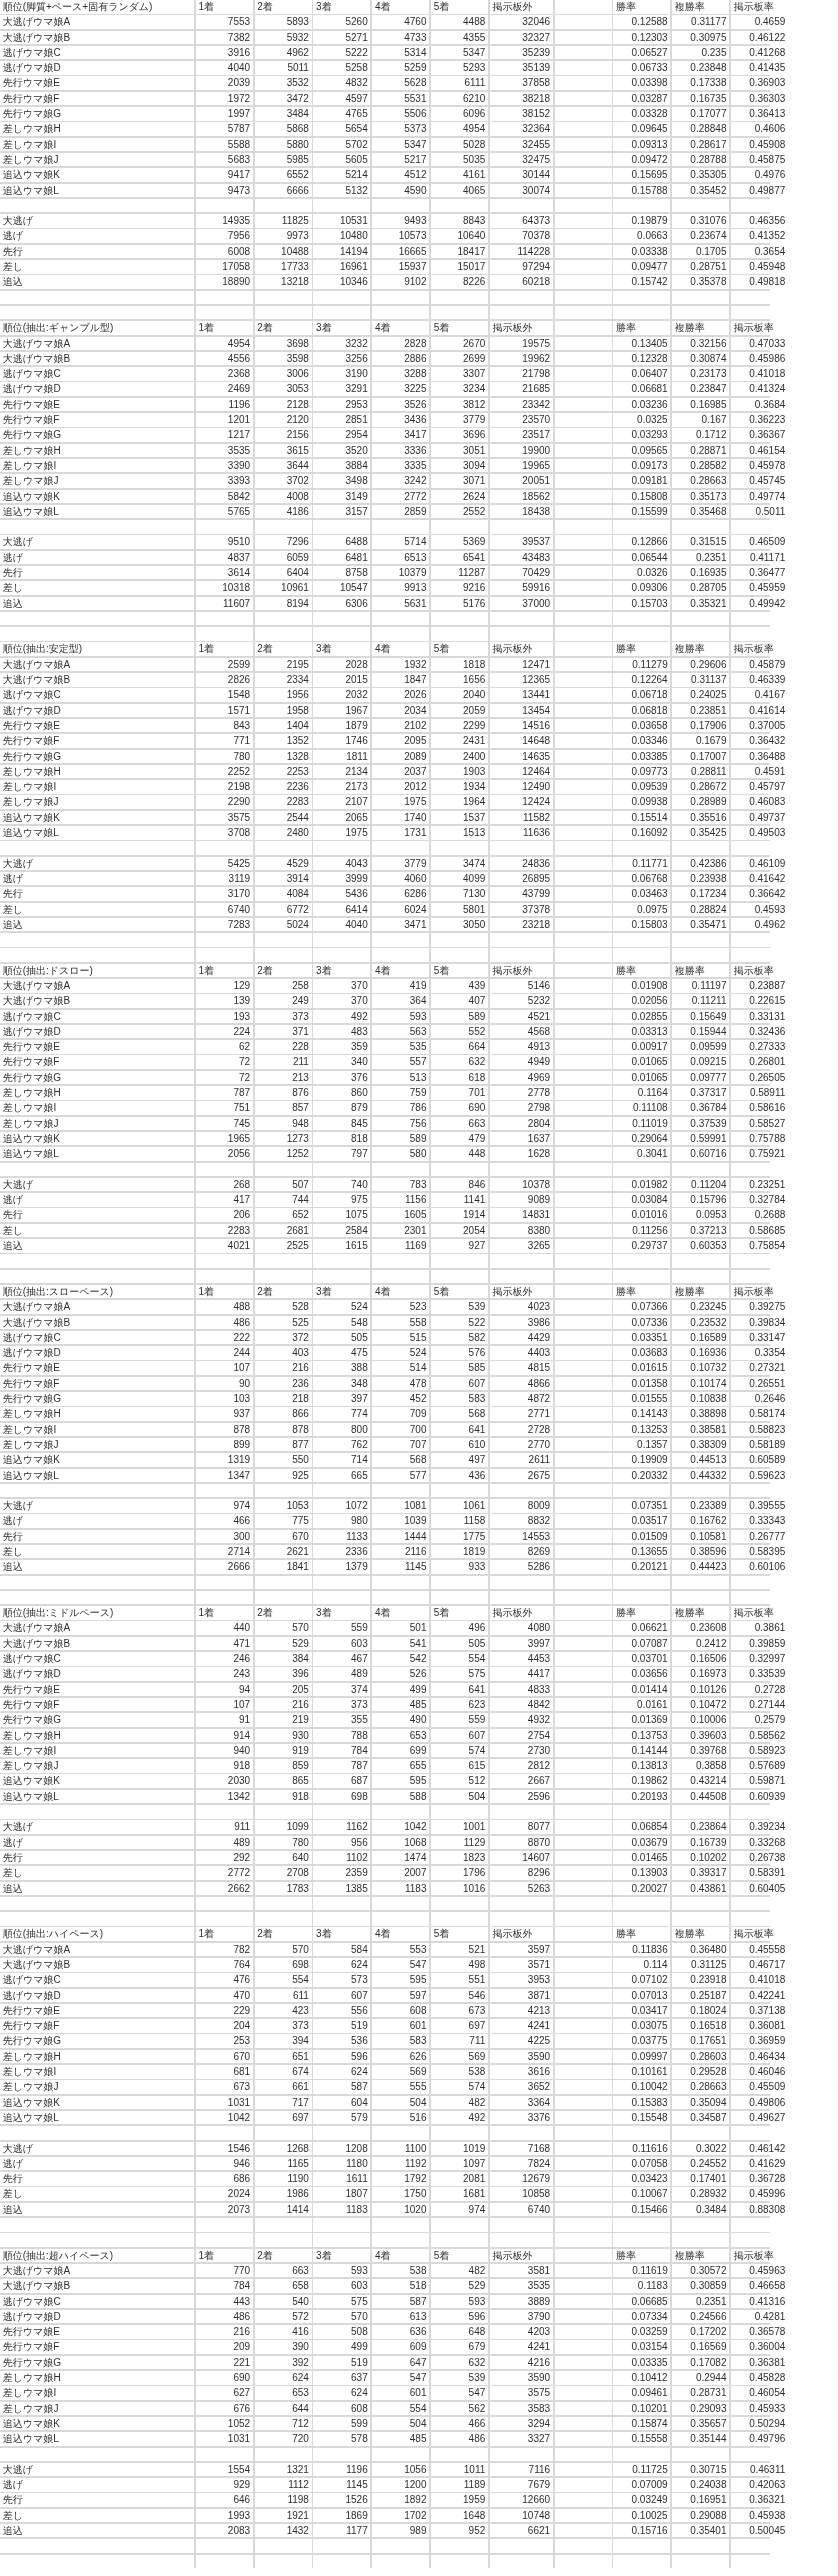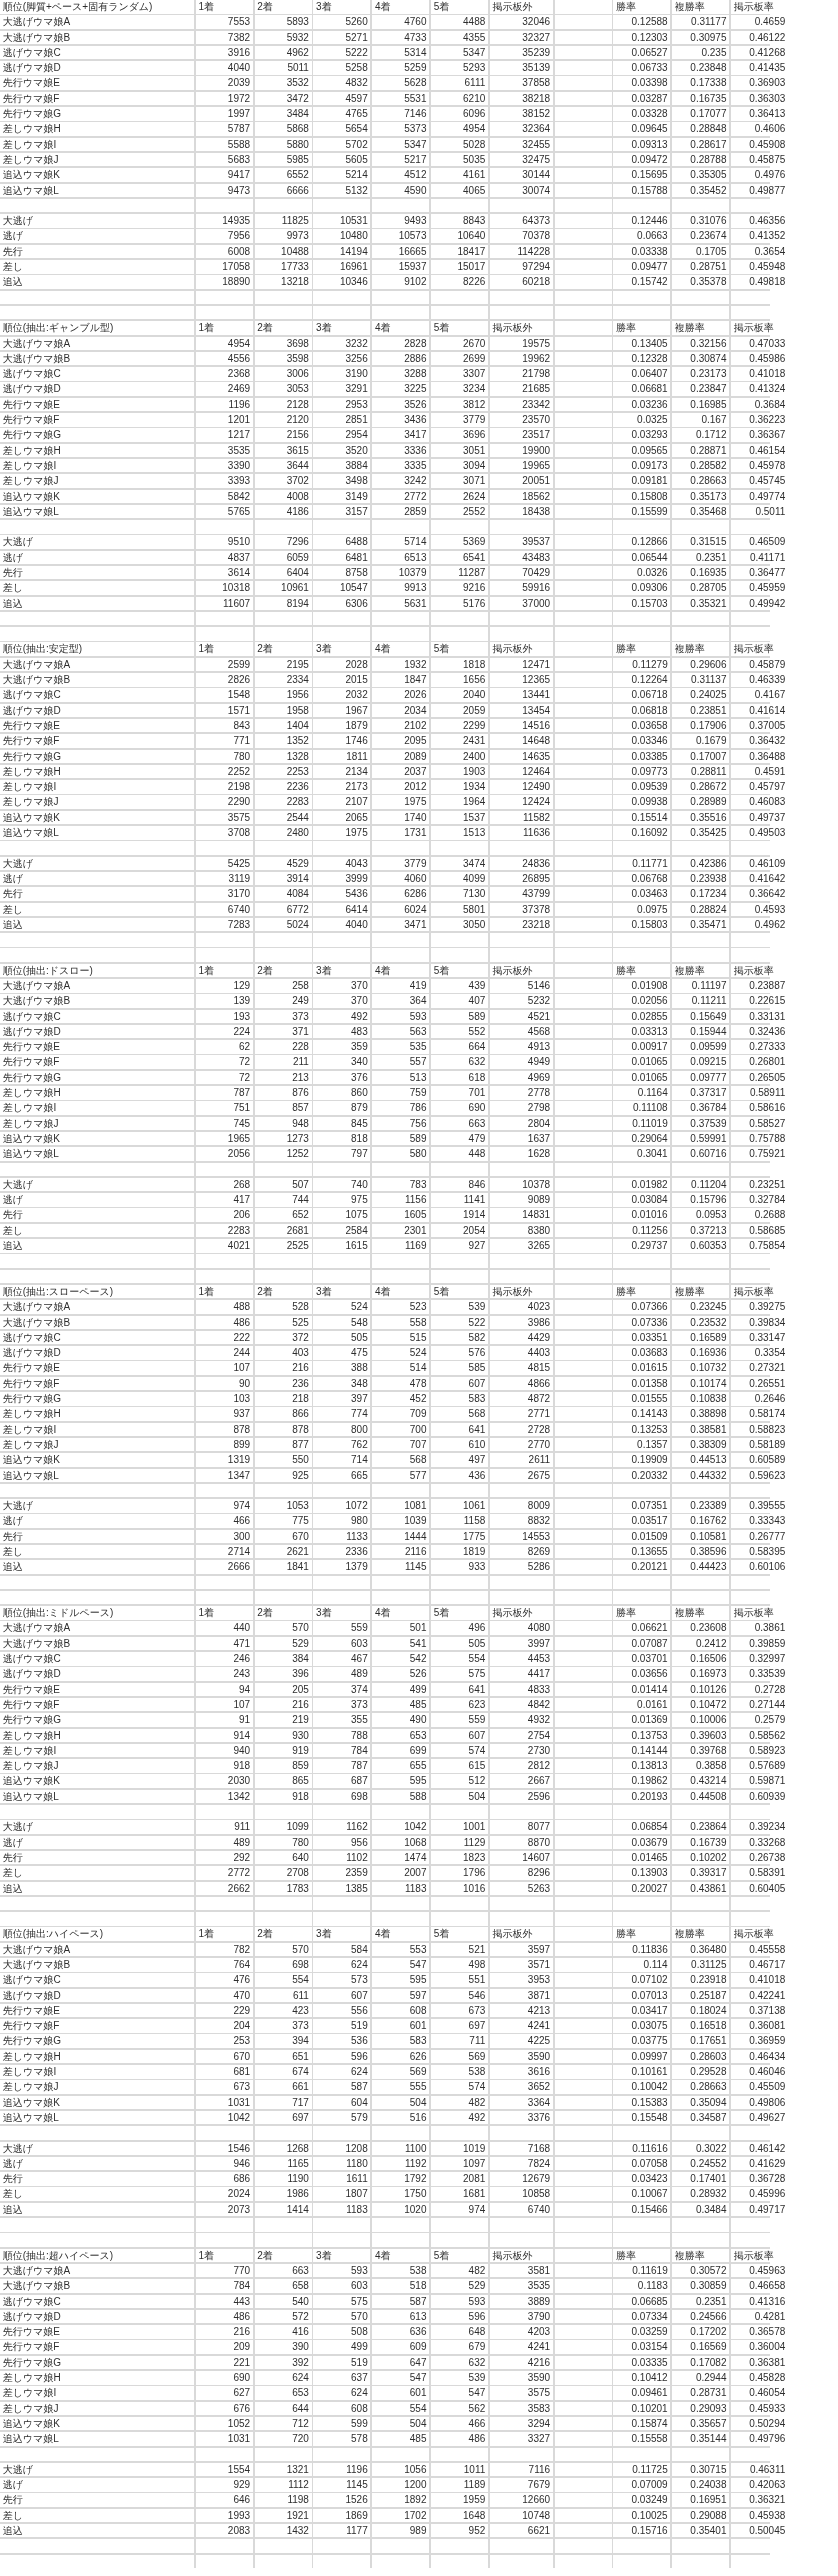--- a/index.html
+++ b/index.html
@@ -112,21 +112,21 @@
     <div class="cell num">38218</div>
     <div class="cell"></div>
     <div class="cell num">0.03287</div>
     <div class="cell num">0.16735</div>
     <div class="cell num">0.36303</div>
     <div class="cell"></div>
     <div class="cell lbl">先行ウマ娘G</div>
     <div class="cell num">1997</div>
     <div class="cell num">3484</div>
     <div class="cell num">4765</div>
-    <div class="cell num">7146</div>
+    <div class="cell num">5506</div>
     <div class="cell num">6096</div>
     <div class="cell num">38152</div>
     <div class="cell"></div>
     <div class="cell num">0.03328</div>
     <div class="cell num">0.17077</div>
     <div class="cell num">0.36413</div>
     <div class="cell"></div>
     <div class="cell lbl">差しウマ娘H</div>
     <div class="cell num">5787</div>
     <div class="cell num">5868</div>
@@ -200,21 +200,21 @@
     <div class="cell"></div>
     <div class="cell"></div>
     <div class="cell lbl">大逃げ</div>
     <div class="cell num">14935</div>
     <div class="cell num">11825</div>
     <div class="cell num">10531</div>
     <div class="cell num">9493</div>
     <div class="cell num">8843</div>
     <div class="cell num">64373</div>
     <div class="cell"></div>
-    <div class="cell num">0.12446</div>
+    <div class="cell num">0.19879</div>
     <div class="cell num">0.31076</div>
     <div class="cell num">0.46356</div>
     <div class="cell"></div>
     <div class="cell lbl">逃げ</div>
     <div class="cell num">7956</div>
     <div class="cell num">9973</div>
     <div class="cell num">10480</div>
     <div class="cell num">10573</div>
     <div class="cell num">10640</div>
     <div class="cell num">70378</div>
@@ -1762,21 +1762,21 @@
     <div class="cell lbl">追込</div>
     <div class="cell num">2073</div>
     <div class="cell num">1414</div>
     <div class="cell num">1183</div>
     <div class="cell num">1020</div>
     <div class="cell num">974</div>
     <div class="cell num">6740</div>
     <div class="cell"></div>
     <div class="cell num">0.15466</div>
     <div class="cell num">0.3484</div>
-    <div class="cell num">0.49717</div>
+    <div class="cell num">0.88308</div>
     <div class="cell"></div>
     <div class="cell"></div>
     <div class="cell"></div>
     <div class="cell"></div>
     <div class="cell"></div>
     <div class="cell"></div>
     <div class="cell"></div>
     <div class="cell"></div>
     <div class="cell"></div>
     <div class="cell"></div>

